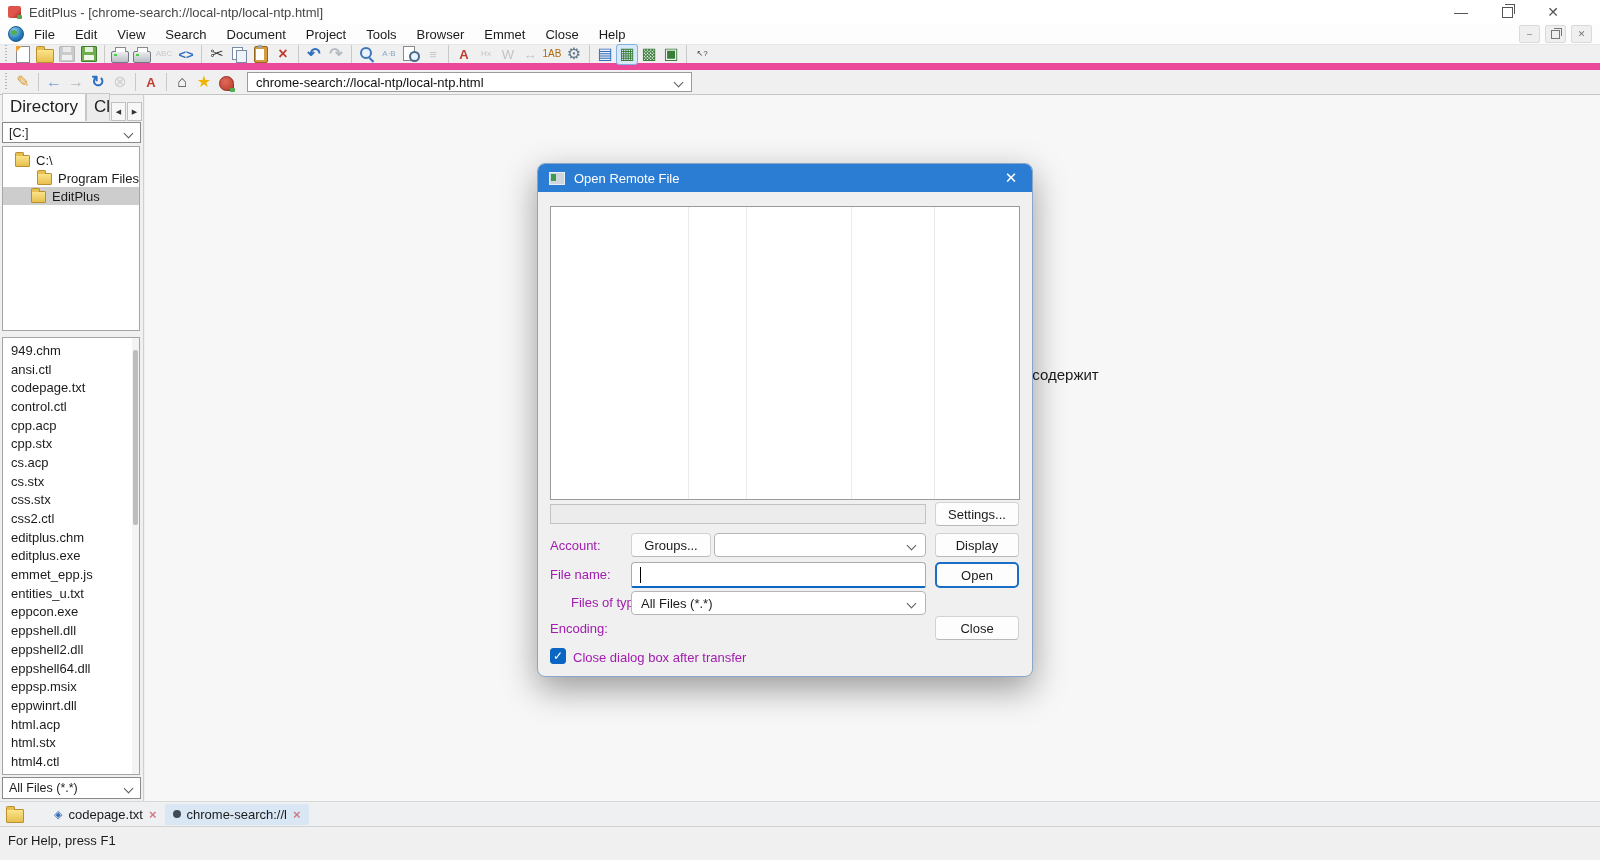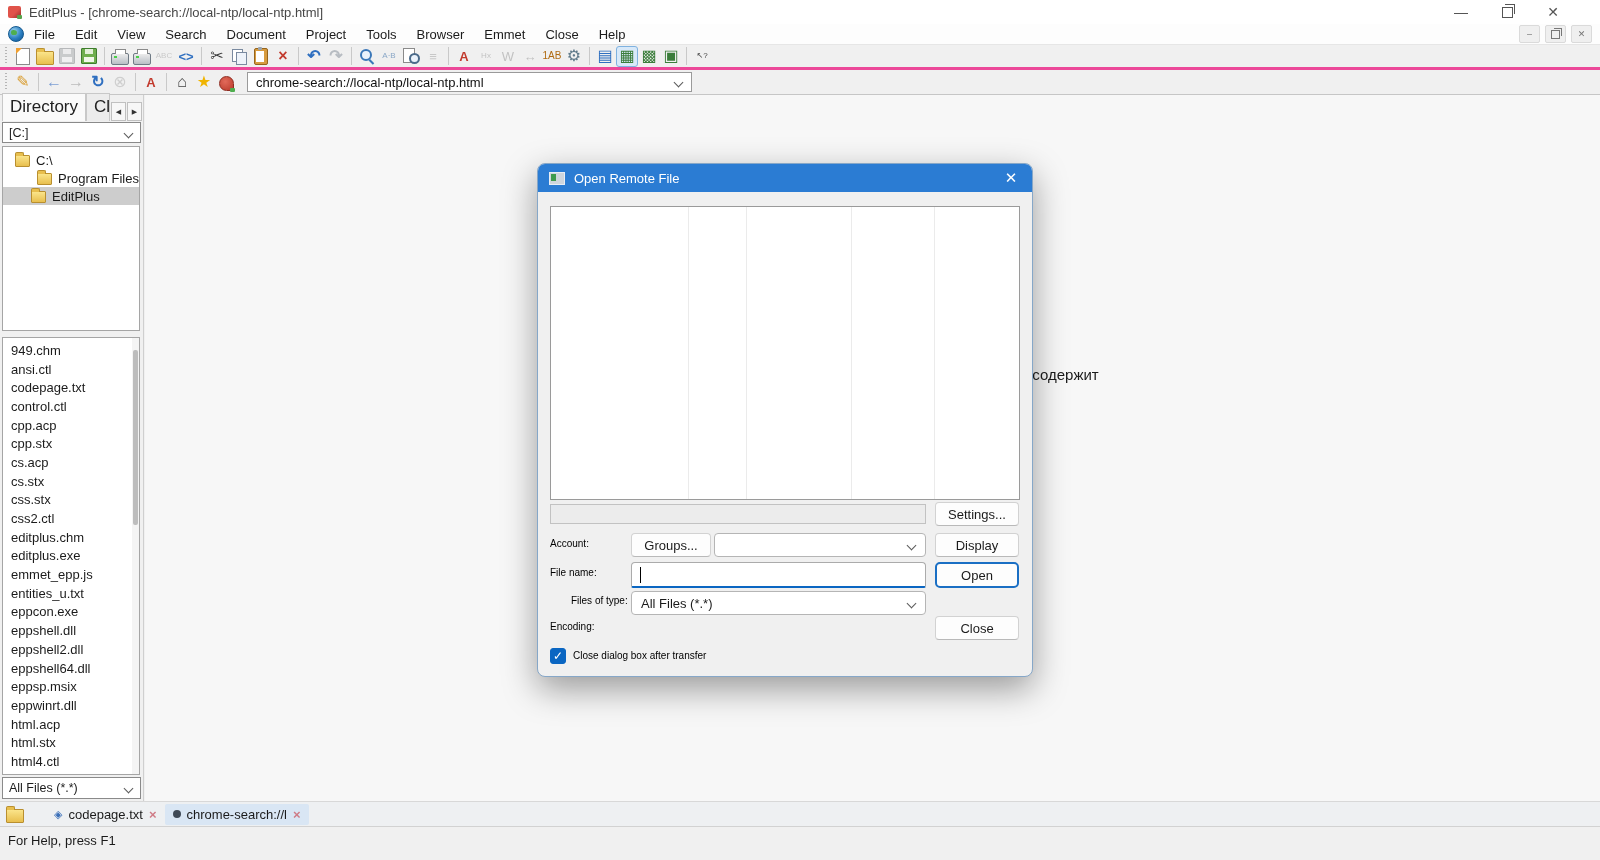--- a/index.html
+++ b/index.html
@@ -21,21 +21,21 @@
   .globe-icon{width:14px;height:14px;margin-left:8px;border-radius:50%;background:radial-gradient(circle at 35% 30%,#9ed4ef,#2a7fc2 55%,#0d4f8c);border:1px solid #14598f;flex:none;position:relative;}
   .globe-icon::after{content:"";position:absolute;left:2px;top:3px;width:6px;height:5px;background:#4fae4f;border-radius:40% 60% 50% 50%;}
   .menu-item{padding:0 10px;font-size:13px;color:#1b1b1b;white-space:nowrap;}
   .mdi-controls{position:absolute;right:8px;top:25px;display:flex;gap:5px;}
   .mdi-btn{width:19px;height:16px;background:#efefef;border:1px solid #dadada;border-radius:2px;display:flex;align-items:center;justify-content:center;font-size:9px;color:#777;}
   .mdi-restore{width:7px;height:7px;border:1px solid #777;position:relative;background:#efefef;}
   .mdi-restore::before{content:"";position:absolute;left:2px;top:-3px;width:7px;height:7px;border:1px solid #777;border-left:none;border-bottom:none;}
 
   
   .toolbar{position:absolute;left:0;width:100%;display:flex;align-items:center;background:#f0f0f0;box-sizing:border-box;}
-  #toolbar-main{top:44px;height:26px;border-top:1px solid #e6e6e6;border-bottom:3px solid #ec4899;}
+  #toolbar-main{top:44px;height:26px;border-top:1px solid #e6e6e6;border-bottom:7px solid #ec4899;}
   #toolbar-browser{top:70px;height:25px;border-bottom:1px solid #c6c6c6;}
   .grip{width:7px;height:18px;margin:0 2px 0 3px;background:repeating-linear-gradient(to bottom,#b5b5b5 0 1px,transparent 1px 3px);background-size:2px 100%;background-repeat:no-repeat;background-position:2px 0;flex:none;}
   .ic{min-width:22px;height:22px;display:inline-flex;align-items:center;justify-content:center;font-size:13px;line-height:1;flex:none;box-sizing:border-box;}
   .ic.disabled{opacity:.38;filter:grayscale(.8);}
   .ic.pressed{background:#d8e9f9;border:1px solid #7fb2e0;border-radius:3px;height:21px;}
   .tb-sep{width:1px;height:18px;background:#c9c9c9;margin:0 4px;flex:none;}
 
   .k{display:block;position:relative;flex:none;}
   .k-page-new{width:12px;height:15px;background:#fff;border:1px solid #8a8a8a;}
   .k-page-new::after{content:"";position:absolute;left:-1px;top:-1px;border-style:solid;border-width:6px 6px 0 0;border-color:#f0a030 transparent transparent transparent;}
@@ -106,21 +106,21 @@
   .lv-header{display:flex;height:25px;border-bottom:1px solid #e8e8e8;position:relative;z-index:2;}
   .lv-col{font-size:13px;color:#1b1b1b;display:flex;align-items:center;box-sizing:border-box;padding:0 8px;}
   .lv-vline{position:absolute;top:0;bottom:0;width:1px;background:#ebebeb;}
   .dlg-status{position:absolute;left:12px;top:340px;width:376px;height:20px;background:#ececec;border:1px solid #c2c2c2;box-sizing:border-box;}
   .btn{position:absolute;width:84px;height:24px;background:#fdfdfd;border:1px solid #d2d2d2;border-bottom-color:#b9b9b9;border-radius:4px;font-size:13px;display:flex;align-items:center;justify-content:center;color:#1b1b1b;box-sizing:border-box;}
   #btn-settings{left:397px;top:338px;}
   #btn-display{left:397px;top:369px;}
   #btn-open{left:397px;top:398px;height:26px;border:2px solid #1a6fc4;border-radius:5px;}
   #btn-close{left:397px;top:452px;}
   #btn-groups{left:93px;top:369px;width:80px;}
-  .dlg-label{position:absolute;font-size:10px;color:#000000;white-space:nowrap;}
+  .dlg-label{position:absolute;font-size:13px;color:#a21caf;white-space:nowrap;}
   .combo{position:absolute;height:24px;background:#fff;border:1px solid #b5b5b5;border-radius:4px;display:flex;align-items:center;font-size:13px;padding:0 9px;box-sizing:border-box;}
   .combo .chev{position:absolute;right:10px;top:8px;}
   #combo-account{left:176px;top:369px;width:212px;}
   #combo-type{left:93px;top:427px;width:295px;}
   #combo-encoding{left:93px;top:453px;width:295px;}
   .textfield{position:absolute;left:93px;top:398px;width:295px;height:26px;background:#fff;border:1px solid #ababab;border-bottom:2px solid #0a66c2;border-radius:4px 4px 2px 2px;box-sizing:border-box;}
   .caret{position:absolute;left:8px;top:4px;width:1px;height:16px;background:#000;}
   .checkbox{position:absolute;left:12px;top:484px;width:16px;height:16px;background:#0a66c2;border:1px solid #0a66c2;border-radius:3px;color:#fff;font-size:12px;display:flex;align-items:center;justify-content:center;box-sizing:border-box;}
   #checkbox-label{left:35px;top:486px;}
 

